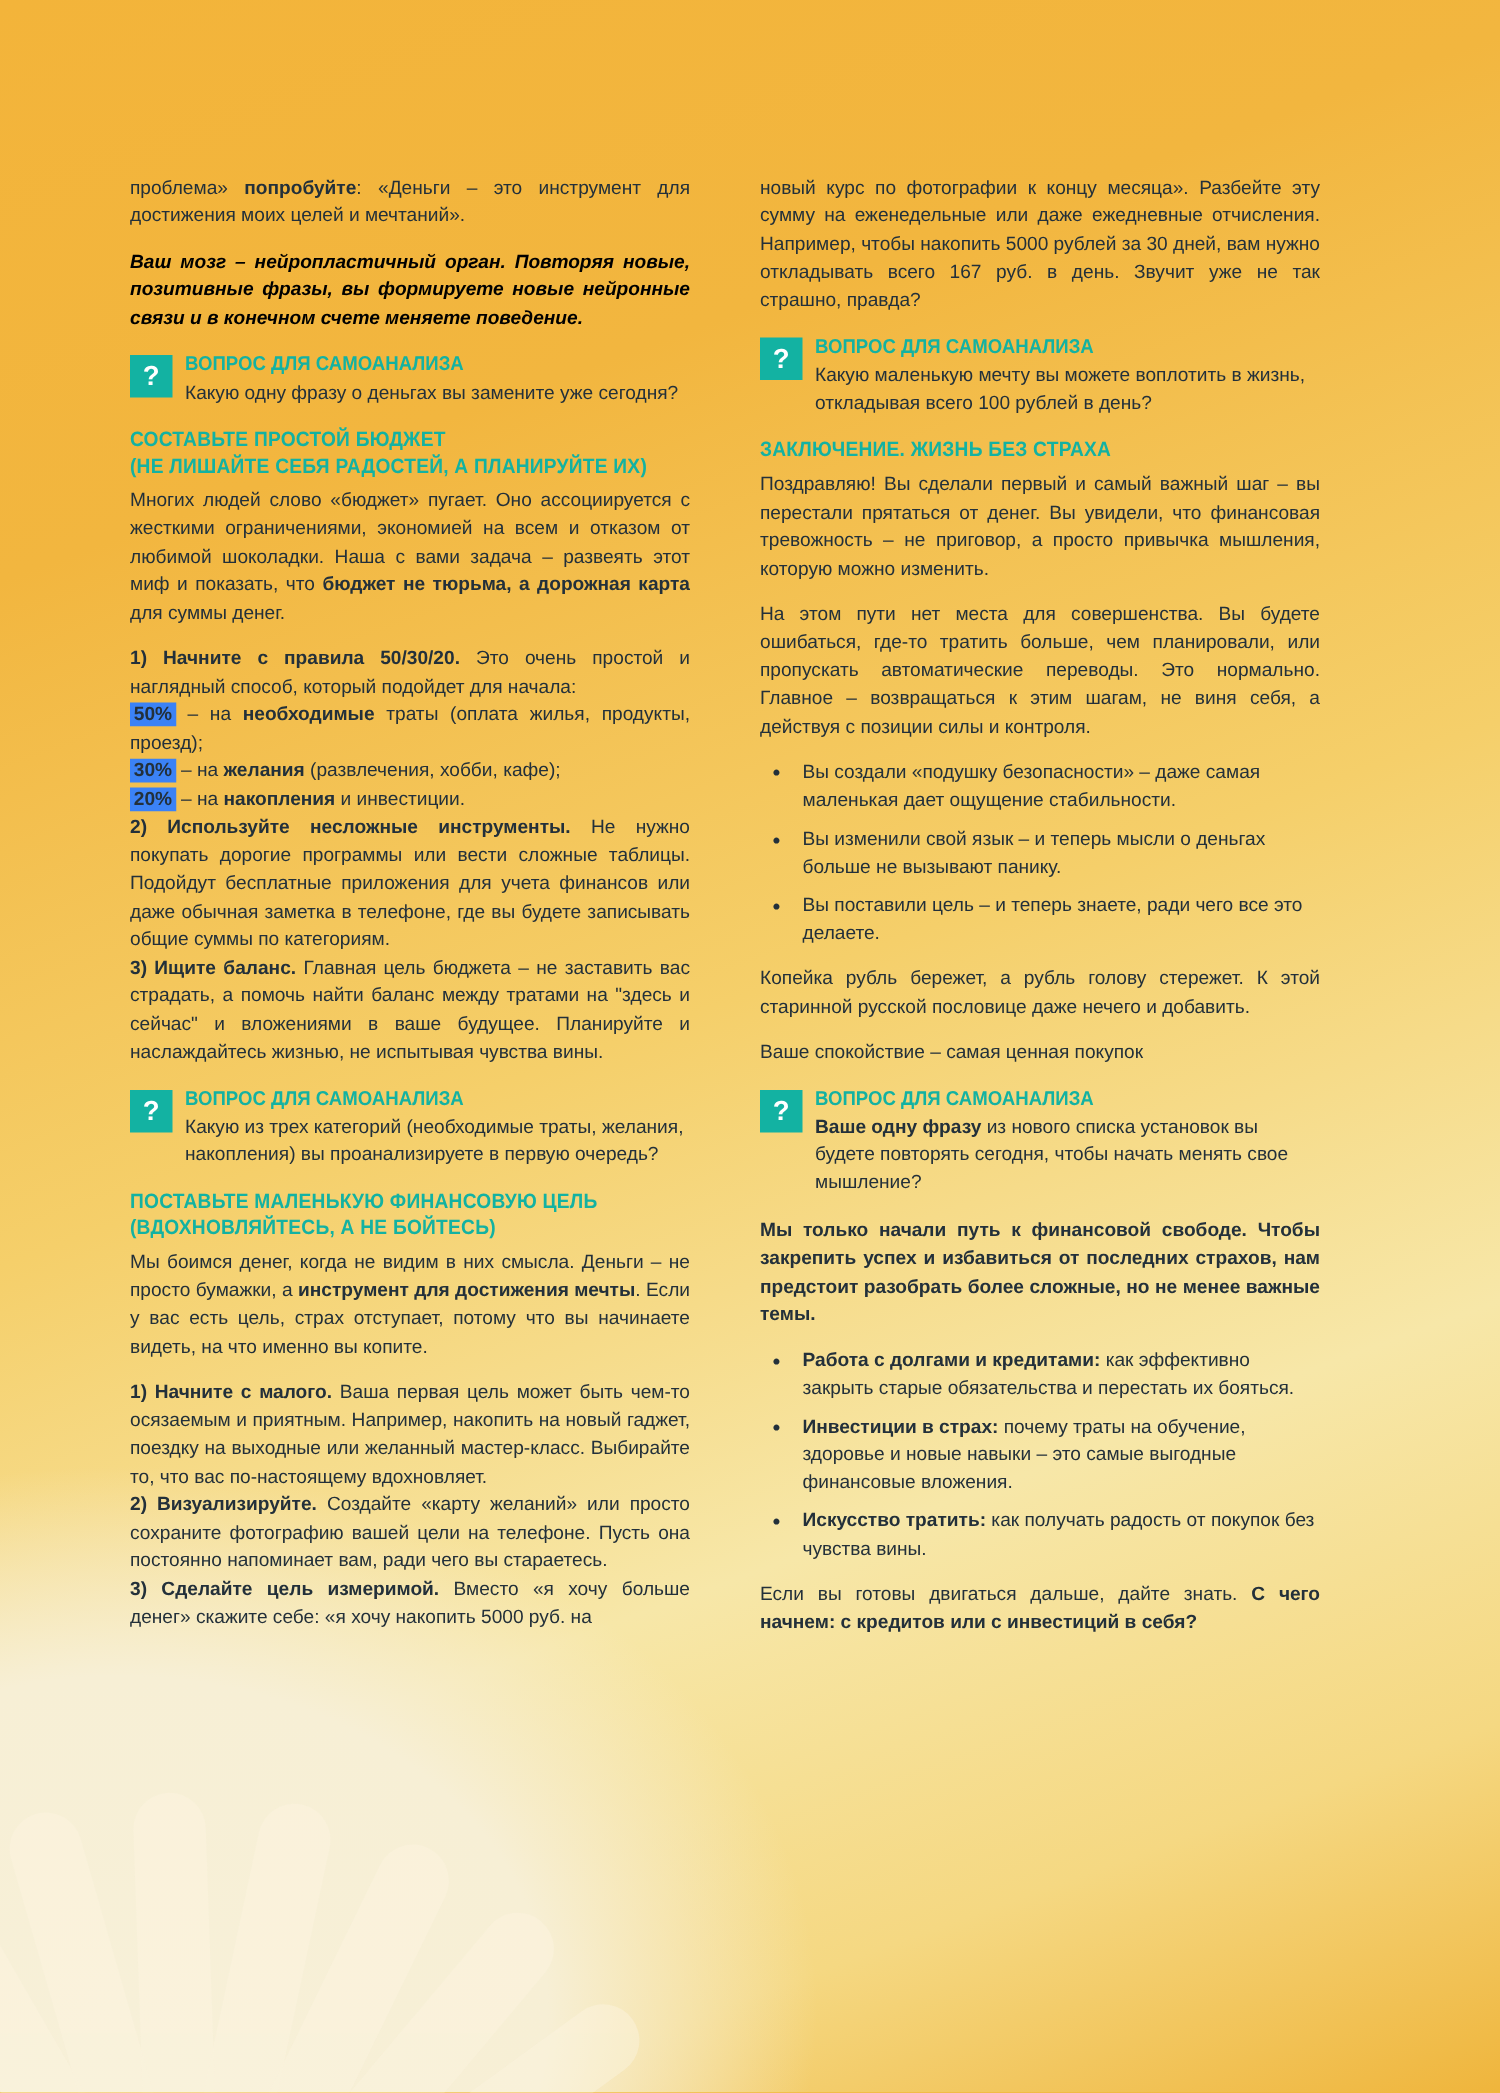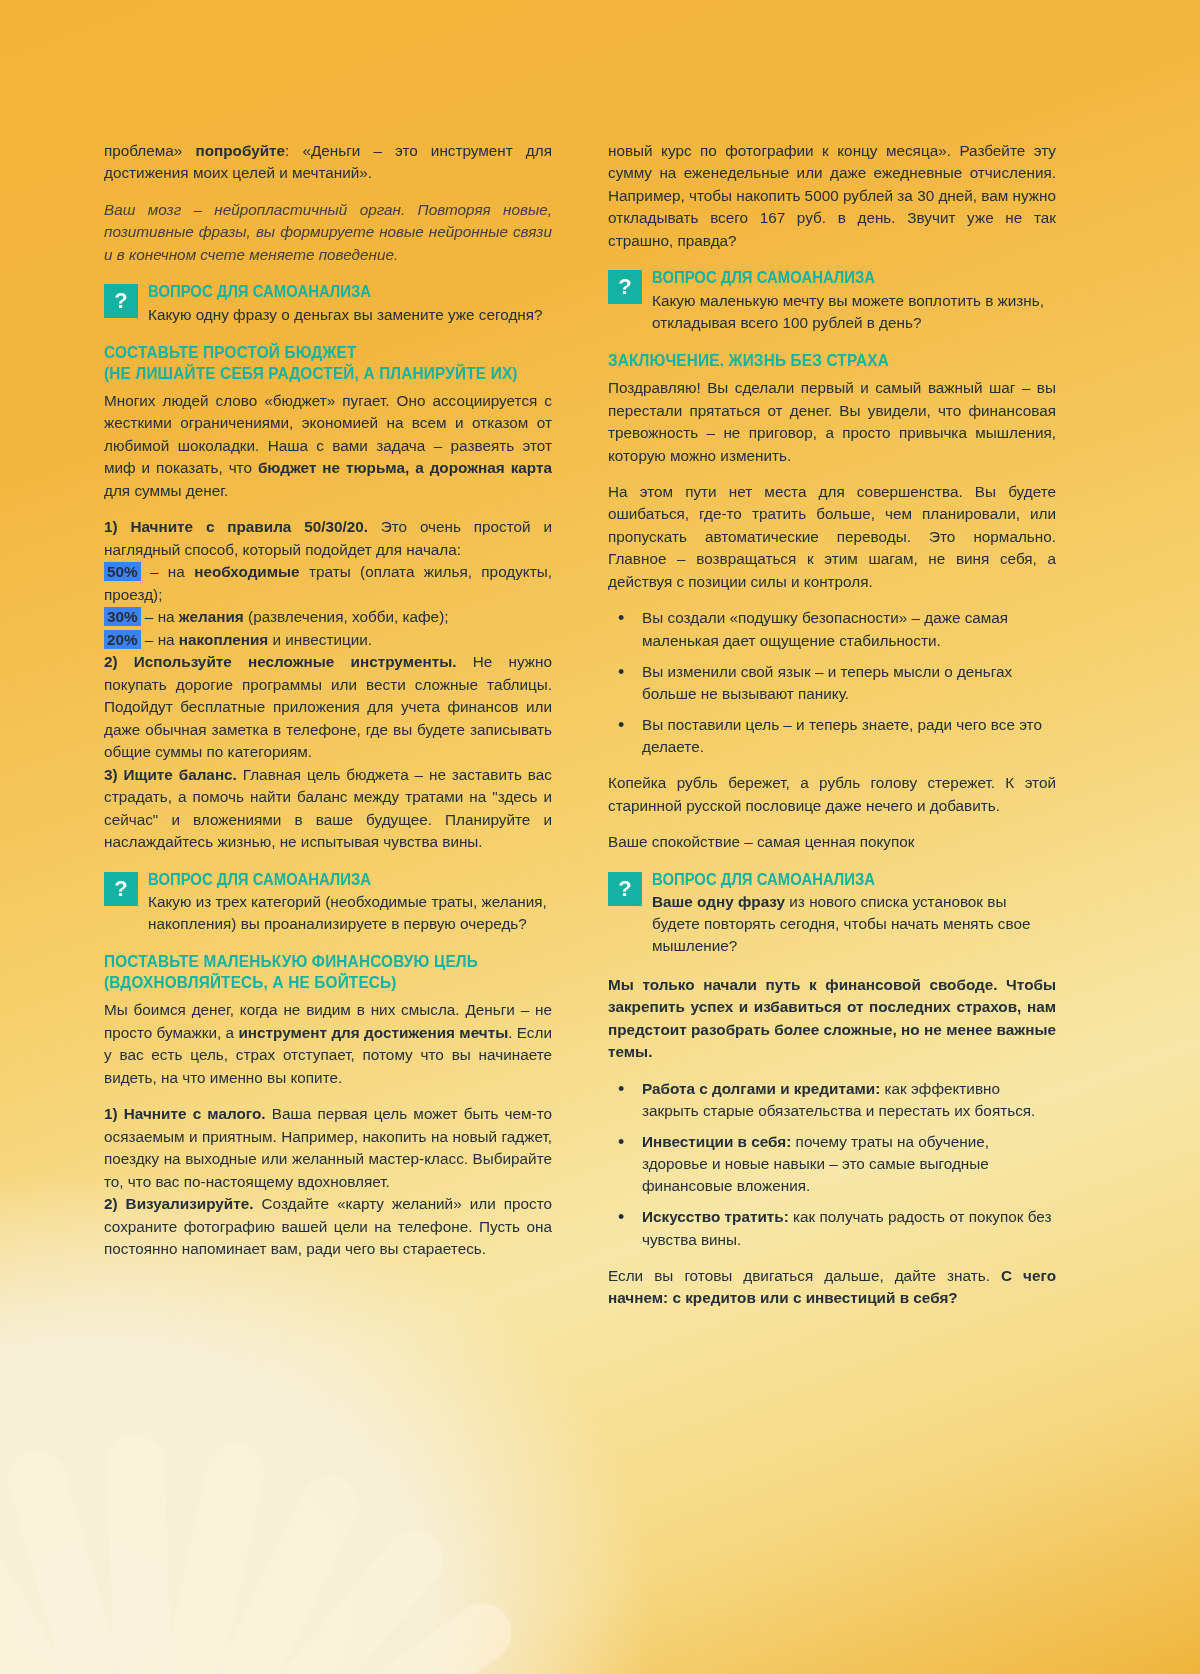--- a/index.html
+++ b/index.html
@@ -57,22 +57,22 @@
     color: #23303a;
     text-align: justify;
   }
   .col p {
     margin: 0 0 14px 0;
   }
   .tight { margin-bottom: 0 !important; }
   b, strong { font-weight: bold; }
   .ital {
     font-style: italic;
-    font-weight: normal;
-    color: #404040;
+    font-weight: bold;
+    color: #000000;
   }
   
   .heading {
     color: #13b2a2;
     font-weight: bold;
     font-size: 16.5px;
     letter-spacing: .2px;
     line-height: 1.28;
     margin: 6px 0 6px 0;
     text-align: left;
@@ -202,20 +202,21 @@
 
     <div class="heading">
       <span>ПОСТАВЬТЕ МАЛЕНЬКУЮ ФИНАНСОВУЮ ЦЕЛЬ</span>
       <span class="sub">(ВДОХНОВЛЯЙТЕСЬ, А НЕ БОЙТЕСЬ)</span>
     </div>
 
     <p><span>Мы боимся денег, когда не видим в них смысла. Деньги – не просто бумажки, а </span><b>инструмент для достижения мечты</b><span>. Если у вас есть цель, страх отступает, потому что вы начинаете видеть, на что именно вы копите.</span></p>
 
     <p class="tight"><b>1) Начните с малого.</b><span> Ваша первая цель может быть чем-то осязаемым и приятным. Например, накопить на новый гаджет, поездку на выходные или желанный мастер-класс. Выбирайте то, что вас по-настоящему вдохновляет.</span></p>
     <p class="tight"><b>2) Визуализируйте.</b><span> Создайте «карту желаний» или просто сохраните фотографию вашей цели на телефоне. Пусть она постоянно напоминает вам, ради чего вы стараетесь.</span></p>
+    <p><b>3) Сделайте цель измеримой.</b><span> Вместо «я хочу больше денег» скажите себе: «я хочу накопить 5000 руб. на</span></p>
 
   </div>
 
   <div class="col">
 
     <p>новый курс по фотографии к концу месяца». Разбейте эту сумму на еженедельные или даже ежедневные отчисления. Например, чтобы накопить 5000 рублей за 30 дней, вам нужно откладывать всего 167 руб. в день. Звучит уже не так страшно, правда?</p>
 
     <div class="qblock">
       <div class="qmark">?</div>
       <div class="qbody">
@@ -245,20 +246,20 @@
       <div class="qbody">
         <div class="qtitle">ВОПРОС ДЛЯ САМОАНАЛИЗА</div>
         <div class="qtext"><b>Ваше одну фразу</b><span> из нового списка установок вы будете повторять сегодня, чтобы начать менять свое мышление?</span></div>
       </div>
     </div>
 
     <p><b>Мы только начали путь к финансовой свободе. Чтобы закрепить успех и избавиться от последних страхов, нам предстоит разобрать более сложные, но не менее важные темы.</b></p>
 
     <ul class="bul">
       <li><b>Работа с долгами и кредитами:</b><span> как эффективно закрыть старые обязательства и перестать их бояться.</span></li>
-      <li><b>Инвестиции в себя:</b><span> почему траты на обучение, здоровье и новые навыки – это самые выгодные финансовые вложения.</span></li>
+      <li><b>Инвестиции в страх:</b><span> почему траты на обучение, здоровье и новые навыки – это самые выгодные финансовые вложения.</span></li>
       <li><b>Искусство тратить:</b><span> как получать радость от покупок без чувства вины.</span></li>
     </ul>
 
     <p><span>Если вы готовы двигаться дальше, дайте знать. </span><b>С чего начнем: с кредитов или с инвестиций в себя?</b></p>
 
   </div>
 </div>
 
 </body></html>

